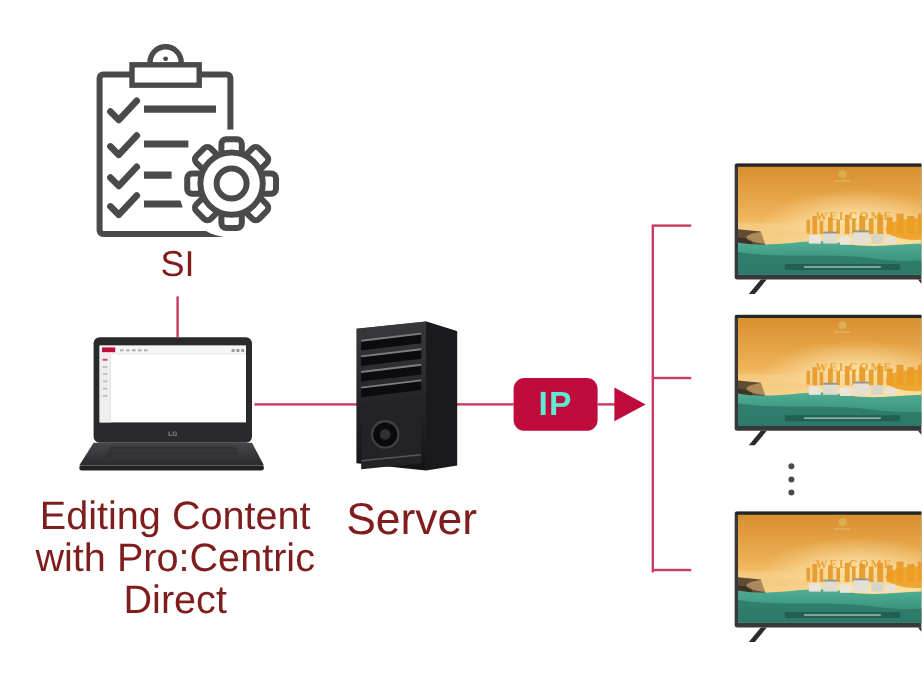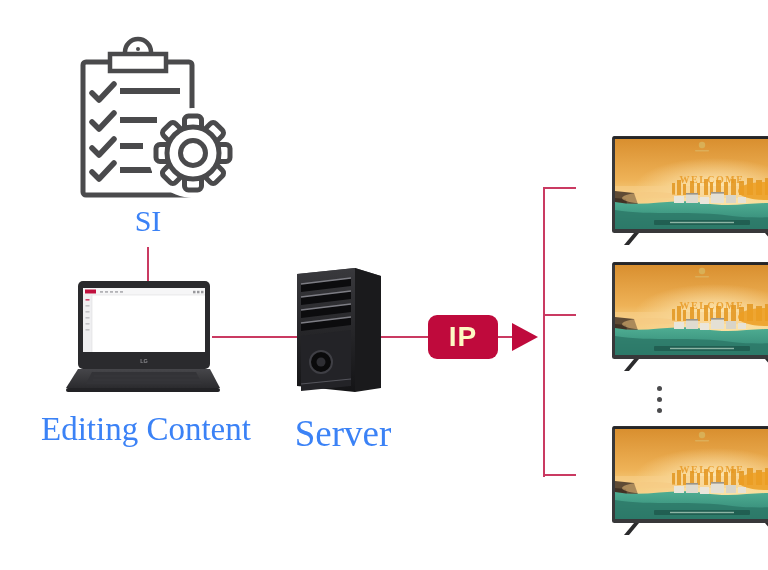--- a/index.html
+++ b/index.html
@@ -1,25 +1,25 @@
 <!DOCTYPE html>
 <html><head>
 <meta charset="utf-8">
 <style>
   html,body{margin:0;padding:0;background:#fff;}
   #stage{position:relative;width:768px;height:570px;background:#ffffff;overflow:hidden;
          font-family:"Liberation Sans",sans-serif;}
   .abs{position:absolute;}
   .line{position:absolute;background:#ca3a62;z-index:1;}
-  .label{position:absolute;color:#3b82f6;text-align:center;z-index:3;font-family:Liberation Serif, serif;}
+  .label{position:absolute;color:#7f1d1d;text-align:center;z-index:3;}
   #si-label{left:98px;top:204px;width:100px;font-size:30px;}
   #laptop-label{left:0px;top:412px;width:292px;font-size:33px;line-height:35px;}
   #server-label{left:285px;top:412px;width:116px;font-size:37px;}
   #ip-badge{left:428px;top:315px;width:70px;height:44px;background:#bf0a3c;border-radius:9px;
-            display:flex;align-items:center;justify-content:center;color:#fef9c3;
+            display:flex;align-items:center;justify-content:center;color:#5eead4;
             font-size:28px;font-weight:bold;z-index:2;letter-spacing:1px;}
   #arrow-head{left:512px;top:323px;width:0;height:0;border-top:14px solid transparent;
               border-bottom:14px solid transparent;border-left:26px solid #bf0a3c;z-index:2;}
   .tv{position:absolute;left:575px;width:180px;height:110px;z-index:2;padding-left:37px;}
   #ellipsis{left:657px;top:386px;z-index:2;}
   #ellipsis .dot{width:5px;height:5px;border-radius:50%;background:#4b4b4d;margin-bottom:6px;}
   svg{display:block;}
   .tv-welcome{font-family:"Liberation Serif",serif;font-size:10px;font-weight:bold;
               fill:#e8971f;opacity:.8;letter-spacing:1.5px;}
 </style>
@@ -180,20 +180,21 @@
     <polygon points="16,93 148,93 158,112 4,112" fill="url(#lapBase)"></polygon>
     <polygon points="30,96 134,96 140,108 24,108" fill="#333337"></polygon>
     <g stroke="#3d3d41" stroke-width="0.7" opacity="0.8">
       <line x1="32" y1="100" x2="138" y2="100"></line>
         <line x1="31" y1="104" x2="139" y2="104"></line>
     </g>
     <rect x="4" y="112" width="154" height="4" rx="2" fill="#222225"></rect>
   </svg>
   <div class="label" id="laptop-label">
     <div>Editing Content</div>
+    <div>with Pro:Centric Direct</div>
   </div>
 
   <svg class="abs" style="left:288px;top:258px;z-index:2;" width="105" height="145" viewBox="0 0 105 145">
     <polygon points="9,16 67,10 93,18 35,25" fill="#4a4a4f"></polygon>
     <polygon points="67,10 93,18 93,130 67,134" fill="#1a1a1c"></polygon>
     <polygon points="9,16 67,10 67,134 9,128" fill="url(#srvFront)"></polygon>
     <g>
       <polygon points="13,26 63,20 63,28 13,34" fill="#0c0c0e"></polygon>
       <line x1="13" y1="26" x2="63" y2="20" stroke="#7d7d84" stroke-width="1.6"></line>
       <polygon points="13,39 63,33 63,41 13,47" fill="#0c0c0e"></polygon>

